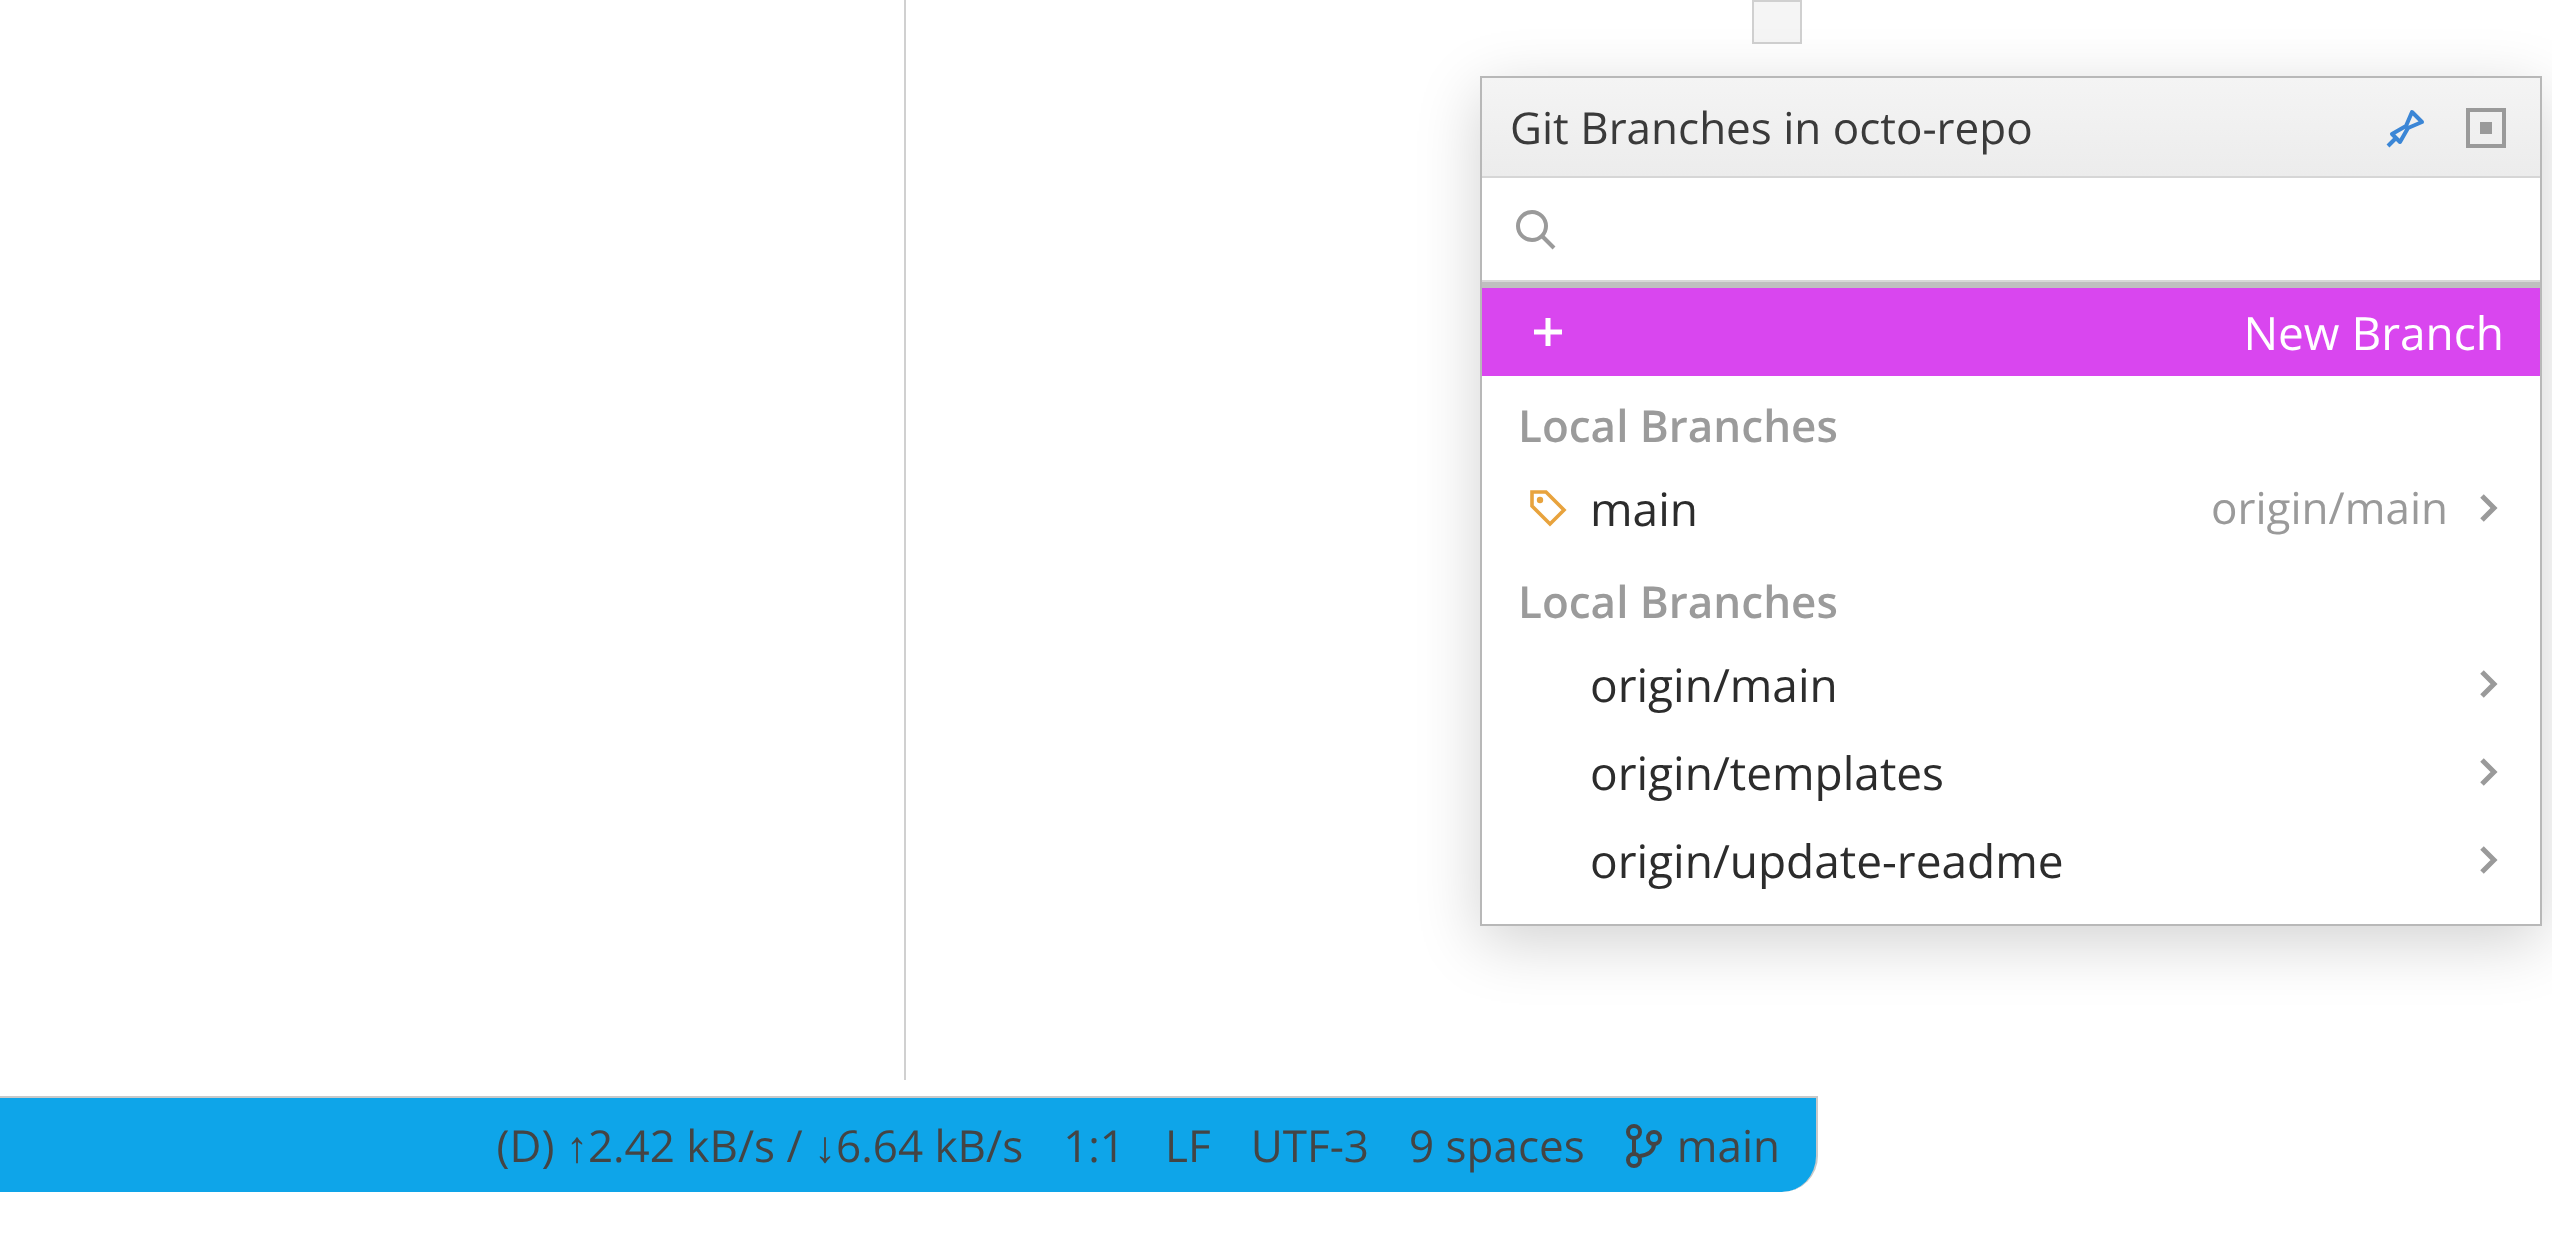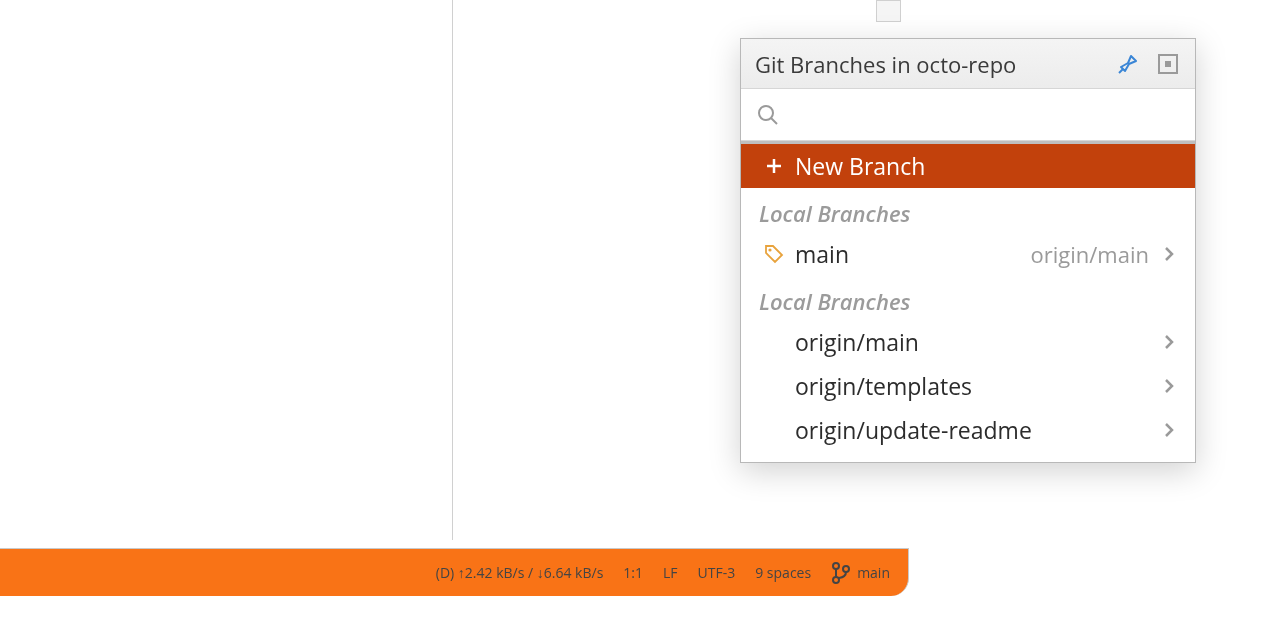--- a/index.html
+++ b/index.html
@@ -24,41 +24,41 @@
     background: #f5f5f5;
     border: 1px solid #d0d0d0;
   }
 
   .status-bar {
     position: absolute;
     left: 0; bottom: 34px;
     width: 909px; height: 48px;
     border-top: 1px solid #c9c9c9;
     border-right: 1px solid #c9c9c9;
-    background: #f97316;
+    background: #0ea5e9;
     display: flex;
     align-items: center;
     justify-content: flex-end;
     padding-right: 18px;
-    font-size: 14px;
+    font-size: 22px;
     color: #444;
     border-bottom-right-radius: 18px;
   }
   .status-item { margin: 0 10px; white-space: nowrap; }
   .status-branch {
     display: inline-flex;
     align-items: center;
     margin-left: 10px;
   }
   .status-branch svg { margin-right: 6px; }
 
   .popup {
     position: absolute;
     left: 740px; top: 38px;
-    width: 456px;
+    width: 531px;
     background: #fff;
     border: 1px solid #b8b8b8;
     box-shadow: 0 8px 30px rgba(0,0,0,0.18);
   }
   .popup-header {
     height: 50px;
     background: linear-gradient(#f4f4f4, #ececec);
     border-bottom: 1px solid #d6d6d6;
     display: flex;
     align-items: center;
@@ -116,30 +116,30 @@
     margin-right: 12px;
     font-size: 22px;
   }
   .menu-item .chevron {
     color: #9a9a9a;
     width: 16px;
     display: flex;
     justify-content: center;
   }
   .menu-item.selected {
-    background: #c2410c;
+    background: #d946ef;
     color: #fff;
+    text-align: right;
   }
   .menu-item.selected .left-icon svg path { stroke: #fff; }
   .section-header {
     padding: 10px 18px 4px 18px;
     font-size: 22px;
     font-weight: 600;
     color: #9b9b9b;
-    font-style: italic;
   }
 </style>
 </head>
 <body>
 
 <div class="editor-area">
   <div class="editor-vertical-line"></div>
   <div class="editor-scroll-marker"></div>
 </div>
 

